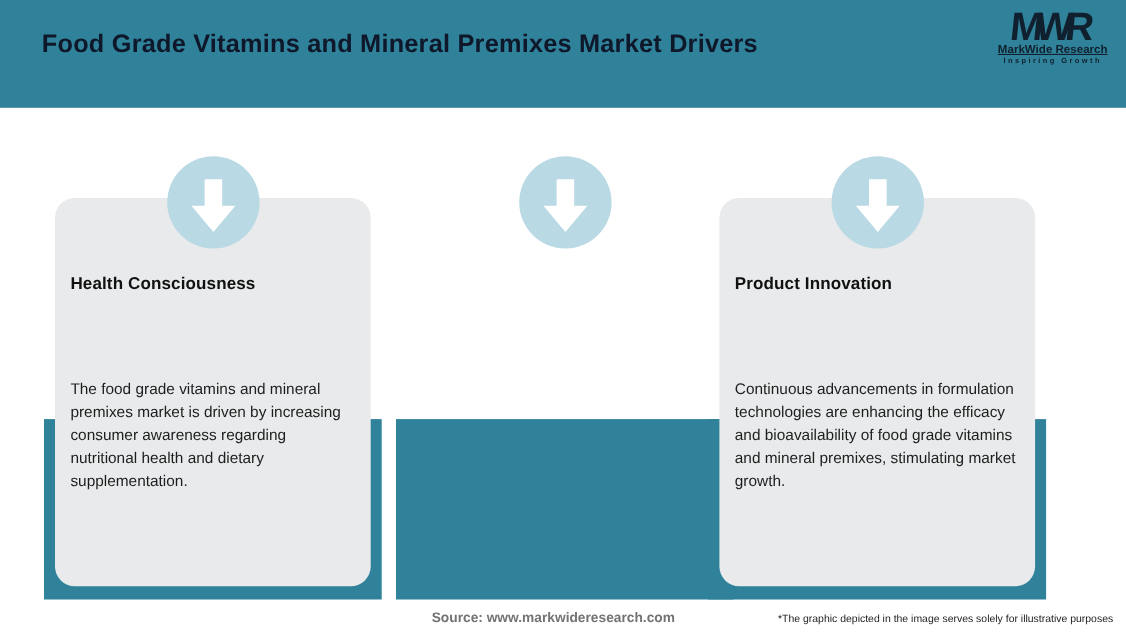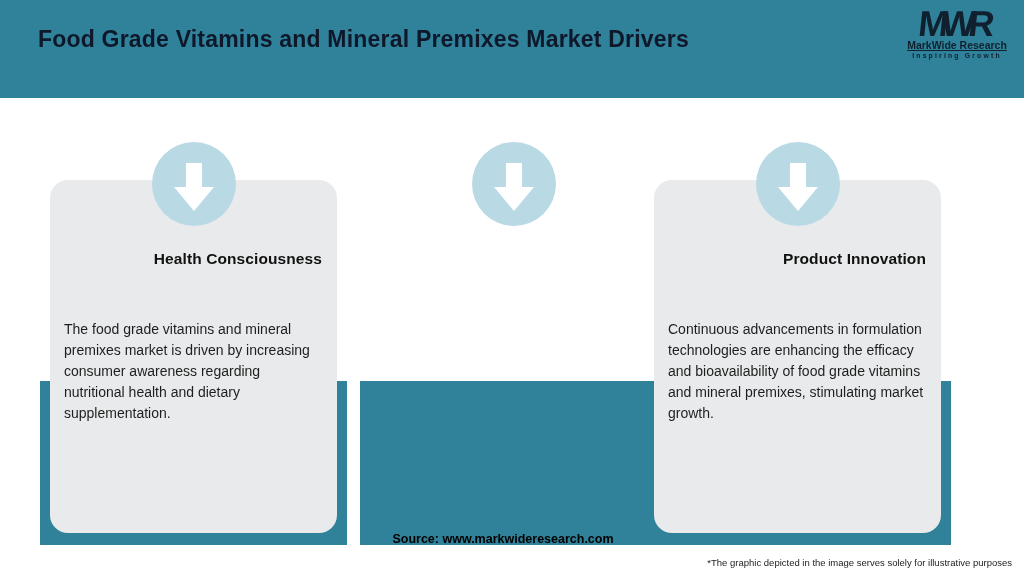--- a/index.html
+++ b/index.html
@@ -76,28 +76,28 @@
   }
   .card {
     position: absolute;
     left: 10px; top: 38px;
     width: 287px; height: 353px;
     background: #E8EAEB;
     border-radius: 18px;
     padding: 70px 15px 0 14px;
   }
   .card-title {
-    text-align: right;
+    text-align: left;
     font-size: 15.5px;
     font-weight: bold;
     color: #111111;
     letter-spacing: 0.1px;
   }
   .card-body {
-    margin-top: 51px;
+    margin-top: 75px;
     font-size: 14px;
     line-height: 21px;
     color: #1E1E1E;
     text-align: left;
   }
   .circle {
     position: absolute;
     left: 50%; top: 0;
     transform: translateX(-50%);
     width: 84px; height: 84px;
@@ -105,25 +105,25 @@
     background: #B9D9E4;
     display: flex;
     align-items: center;
     justify-content: center;
   }
   .arrow-svg { display: block; margin-top: 6px; }
 
   
   .source {
     position: absolute;
-    left: 503px; top: 532px;
+    left: 503px; top: 554px;
     transform: translateX(-50%);
     font-size: 12.5px;
     font-weight: bold;
-    color: #000000;
+    color: #737373;
     white-space: nowrap;
   }
   .disclaimer {
     position: absolute;
     right: 12px; top: 557px;
     font-size: 9.5px;
     color: #222222;
     white-space: nowrap;
   }
 </style>

